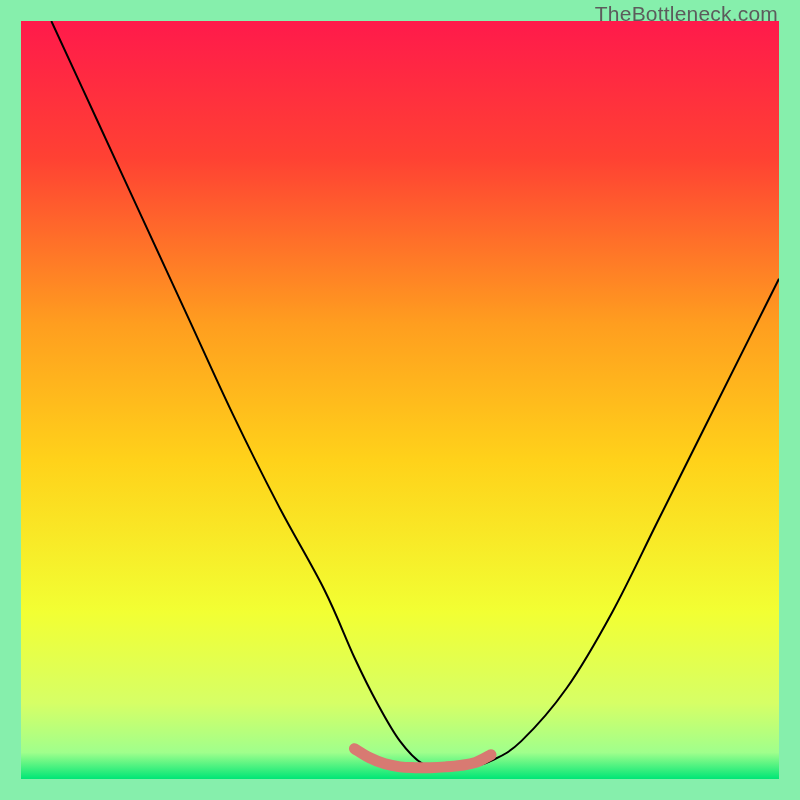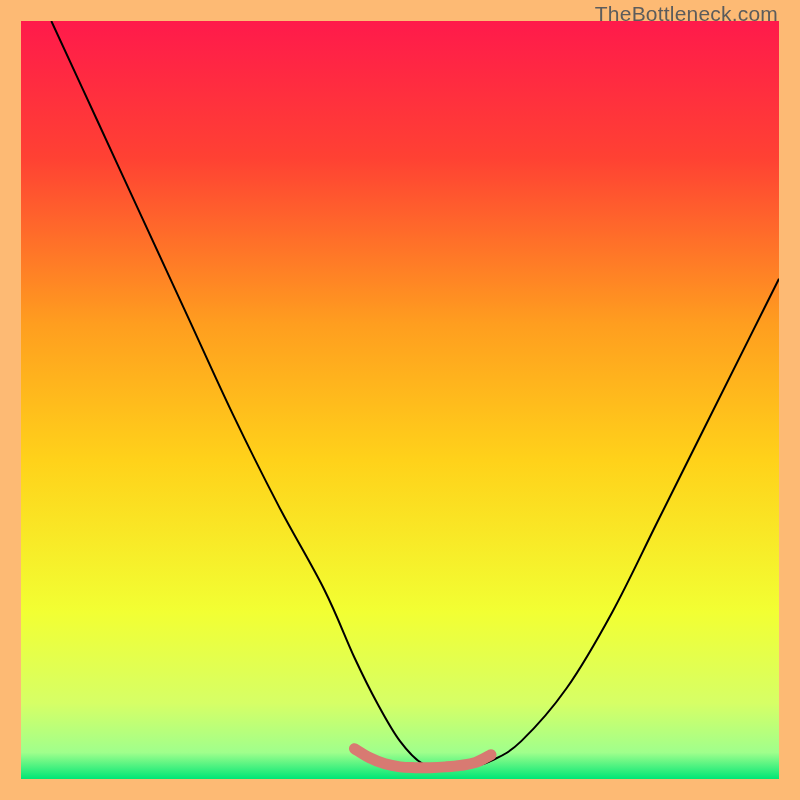--- a/index.html
+++ b/index.html
@@ -8,21 +8,21 @@
     width: 800px;
     height: 800px;
     overflow: hidden;
     background: #000;
     font-family: Arial, Helvetica, sans-serif;
   }
   .frame {
     position: relative;
     width: 800px;
     height: 800px;
-    background: #fdba74;
+    background: #86efac;
   }
   .plot {
     position: absolute;
     left: 21px;
     top: 21px;
     width: 758px;
     height: 758px;
     overflow: hidden;
   }
   .watermark {

